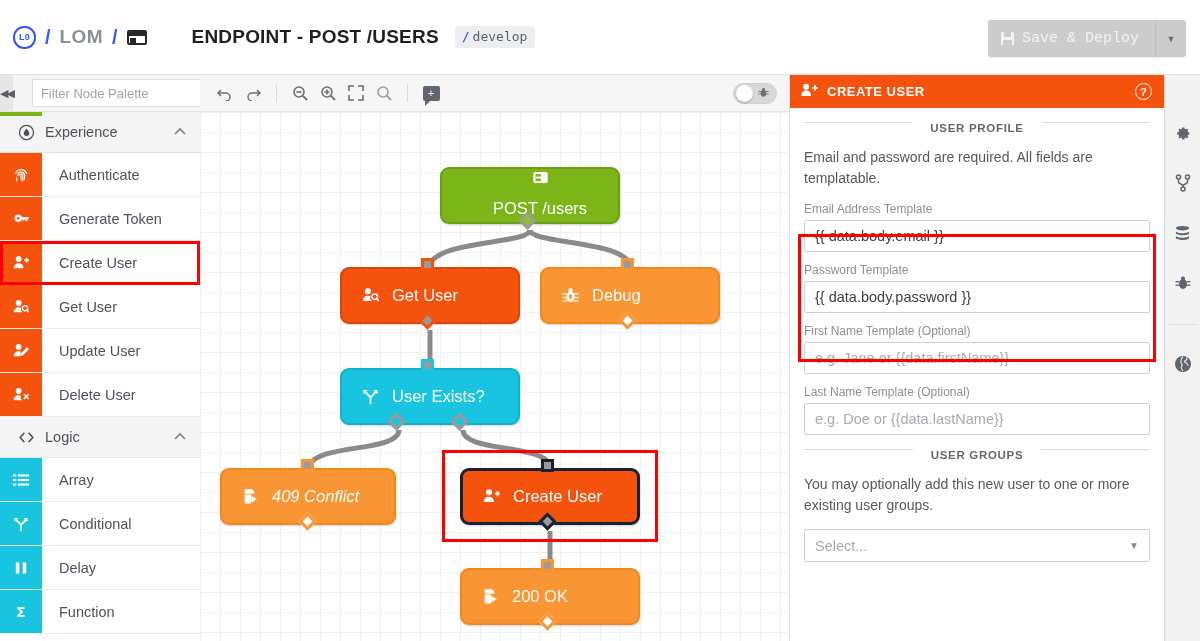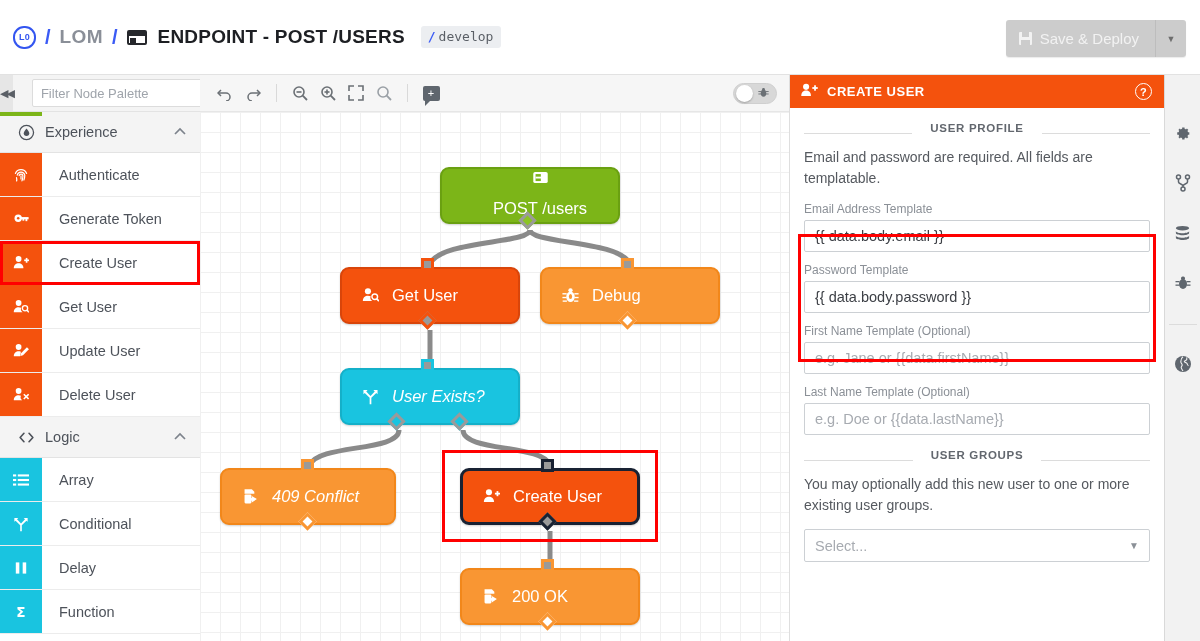--- a/index.html
+++ b/index.html
@@ -27,36 +27,36 @@
   .ep-icon {
     width: 20px; height: 15px; border: 2px solid #26282c; border-radius: 2px;
     position: relative; margin-right: 2px;
   }
   .ep-icon:before {
     content: ""; position: absolute; left: 0; top: 0; right: 0; height: 4px; background: #26282c;
   }
   .ep-icon:after {
     content: ""; position: absolute; left: 1px; top: 6px; width: 6px; height: 5px; background: #26282c;
   }
-  .crumb-title { color: #1d1f23; font-size: 19px; font-weight: bold; letter-spacing: .2px; }
+  .crumb-title { color: #1d1f23; font-size: 19px; font-weight: bold; letter-spacing: .2px; margin-left: 34px; }
   .branch-tag {
     background: #eceef1; border-radius: 3px; padding: 3px 8px 4px 7px;
     font-family: "DejaVu Sans Mono", monospace; font-size: 13px; color: #5a5f66;
     margin-left: 7px; display: flex; align-items: center; gap: 3px;
   }
   .branch-tag .bslash { color: #3b5bf5; font-weight: bold; }
 
   .deploy-wrap {
     position: absolute; right: 14px; top: 20px; display: flex;
     border-radius: 3px; overflow: hidden; box-shadow: 0 1px 1px rgba(0,0,0,.08);
   }
   .deploy-btn {
     background: #cccccc; color: #f2f2f2; border: none; height: 37px;
     padding: 0 16px 0 13px; font-size: 15px; display: flex; align-items: center; gap: 8px;
-    font-family: Liberation Sans, sans-serif; cursor: default;
+    font-family: Liberation Mono, monospace; cursor: default;
   }
   .save-ico { width: 13px; height: 13px; background: #f2f2f2; border-radius: 1px; position: relative; }
   .save-ico:before { content:""; position:absolute; left:3px; top:0; width:7px; height:5px; background:#cccccc; }
   .save-ico:after { content:""; position:absolute; left:2px; bottom:0; width:9px; height:5px; background:#cccccc; }
   .deploy-caret {
     background: #cccccc; width: 31px; height: 37px; border: none; border-left: 1px solid #bdbdbd;
     display: flex; align-items: center; justify-content: center; color: #6d6d6d; font-size: 9px;
   }
 
   
@@ -116,21 +116,21 @@
 
   .node {
     position: absolute; border-radius: 9px; display: flex; align-items: center;
     color: #fff; font-size: 16.5px; padding-left: 20px; gap: 13px;
     box-shadow: 0 1px 2px rgba(0,0,0,.18);
   }
   .node .nico { font-size: 15px; display: flex; align-items: center; }
   .n-green { background: #7cb518; border: 2px solid #6aa011; flex-direction: column; }
   .n-red { background: #f4520d; border: 2px solid #d9450a; }
   .n-orange { background: #f99633; border: 2px solid #f2871a; }
-  .n-cyan { background: #19c4e0; border: 2px solid #14b0c9; font-style: italic; }
+  .n-cyan { background: #19c4e0; border: 2px solid #14b0c9; }
   .node.selected { border: 3px solid #192233; }
 
   .port {
     position: absolute; width: 13px; height: 13px; background: #9a9a9a;
     border: 3px solid #d8d8d8;
   }
   .port.on-red { border-color: #f4520d; }
   .port.on-orange { border-color: #f99633; }
   .port.on-cyan { border-color: #19c4e0; }
   .port.on-dark { border-color: #192233; }
@@ -148,21 +148,21 @@
 
   
   .rpanel { position: absolute; left: 790px; top: 75px; width: 375px; height: 566px; background: #fff; border-right: 1px solid #d9d9d9; overflow: hidden; }
   .rp-header {
     height: 33px; background: #f4520d; color: #fff; display: flex; align-items: center;
     padding: 0 12px 0 11px; gap: 9px; font-size: 13px; font-weight: bold; letter-spacing: .5px;
   }
   .rp-help { margin-left: auto; width: 17px; height: 17px; border: 1.6px solid #fff; border-radius: 50%; display: flex; align-items: center; justify-content: center; font-size: 11px; font-weight: bold; }
   .rp-body { padding: 0 14px; position: relative; }
 
-  .sec-div { display: flex; align-items: flex-end; gap: 18px; margin: 14px 0 13px; }
+  .sec-div { display: flex; align-items: flex-start; gap: 18px; margin: 14px 0 13px; }
   .sec-div .line { flex: 1; height: 1px; background: #dcdcdc; }
   .sec-div .txt { font-size: 11.5px; letter-spacing: .7px; color: #62676e; font-weight: bold; }
   .help-text { font-size: 14px; color: #55595f; line-height: 1.5; margin-bottom: 13px; }
 
   .field { margin-bottom: 11px; }
   .field label { display: block; font-size: 12px; color: #8b9097; margin-bottom: 4px; }
   .field input {
     width: 100%; height: 32px; border: 1px solid #ccd0d4; border-radius: 2px;
     padding: 0 10px; font-size: 14.5px; color: #3d4046;
     font-family: "Liberation Sans", sans-serif; background: #fff;

